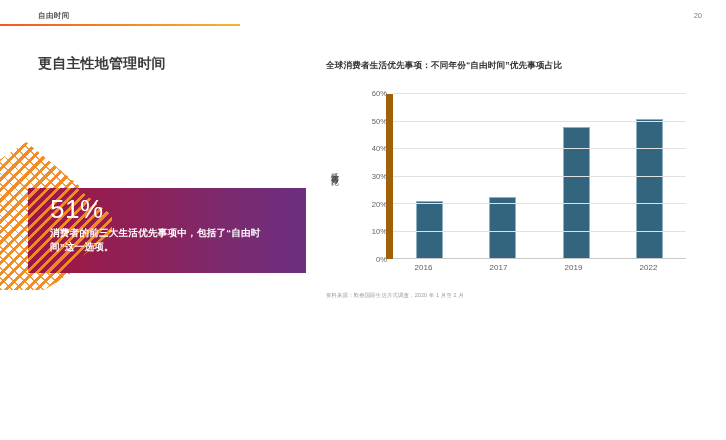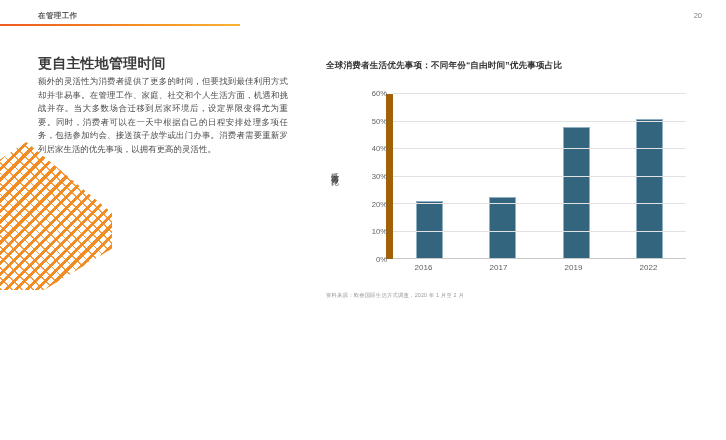--- a/index.html
+++ b/index.html
@@ -253,32 +253,36 @@
     font-size: 5.4px;
     color: #9a9a9a;
     letter-spacing: 0.15px;
   }
 </style>
 </head>
 <body>
 
 <div class="page">
 
-  <div class="header-title">在管理工作</div>
+  <div class="header-title">自由时间</div>
   <div class="page-number">20</div>
   <div class="header-rule"></div>
 
   <div class="left-col">
     <h1 class="body-heading">更自主性地管理时间</h1>
-    <p class="body-paragraph">额外的灵活性为消费者提供了更多的时间，但要找到最佳利用方式却并非易事。在管理工作、家庭、社交和个人生活方面，机遇和挑战并存。当大多数场合迁移到居家环境后，设定界限变得尤为重要。同时，消费者可以在一天中根据自己的日程安排处理多项任务，包括参加约会、接送孩子放学或出门办事。消费者需要重新罗列居家生活的优先事项，以拥有更高的灵活性。</p>
   </div>
 
   <div class="stripes"></div>
   <div class="stripes-over"></div>
 
+  <div class="stat-box">
+    <div class="stripes-onbox"></div>
+    <div class="stat-number">51%</div>
+    <div class="stat-caption">消费者的前三大生活优先事项中，包括了“自由时间”这一选项。</div>
+  </div>
 
   <div class="chart-block">
     <div class="chart-title">全球消费者生活优先事项：不同年份“自由时间”优先事项占比</div>
     <div class="chart-area">
       <div class="y-axis-label">受访者百分比</div>
       <div class="plot" id="plot">
         <div class="bars" id="bars">
             <div class="bar-slot">
               <div class="bar" title="2016: 21%" style="height: 35%; background: rgb(51, 101, 126); border-color: rgb(143, 176, 194);"></div>
             </div>

